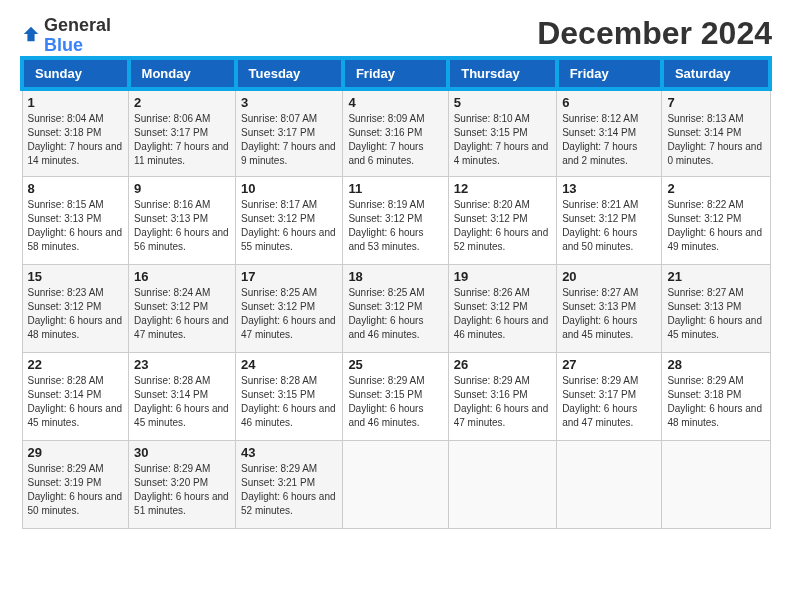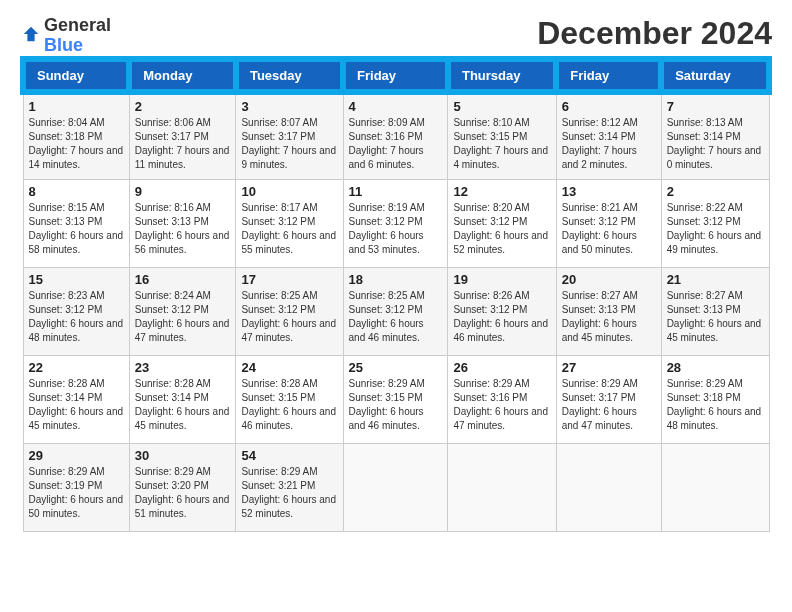--- a/index.html
+++ b/index.html
@@ -54,21 +54,21 @@
       border-collapse: collapse;
       font-size: 11px;
     }
     .calendar thead th {
       background-color: #1565c0;
       color: #fff;
       padding: 6px 11px;
       text-align: left;
       font-size: 13px;
       font-weight: bold;
-      border: 6px solid #0ea5e9;
+      border: 4px solid #0ea5e9;
       margin-top: 27px;
     }
     .calendar tbody td {
       vertical-align: top;
       padding: 4px 5px;
       border: 1px solid #ccc;
       width: 113px;
       height: 88px;
       background: #fff;
     }
@@ -253,21 +253,21 @@
         <tr>
           <td>
             <span class="day-num">29</span>
             <div class="day-info">Sunrise: 8:29 AM<br>Sunset: 3:19 PM<br>Daylight: 6 hours and 50 minutes.</div>
           </td>
           <td>
             <span class="day-num">30</span>
             <div class="day-info">Sunrise: 8:29 AM<br>Sunset: 3:20 PM<br>Daylight: 6 hours and 51 minutes.</div>
           </td>
           <td>
-            <span class="day-num">54</span>
+            <span class="day-num">43</span>
             <div class="day-info">Sunrise: 8:29 AM<br>Sunset: 3:21 PM<br>Daylight: 6 hours and 52 minutes.</div>
           </td>
           <td class="empty-cell"></td>
           <td class="empty-cell"></td>
           <td class="empty-cell"></td>
           <td class="empty-cell"></td>
         </tr>
       </tbody>
   </table>
 </div>

